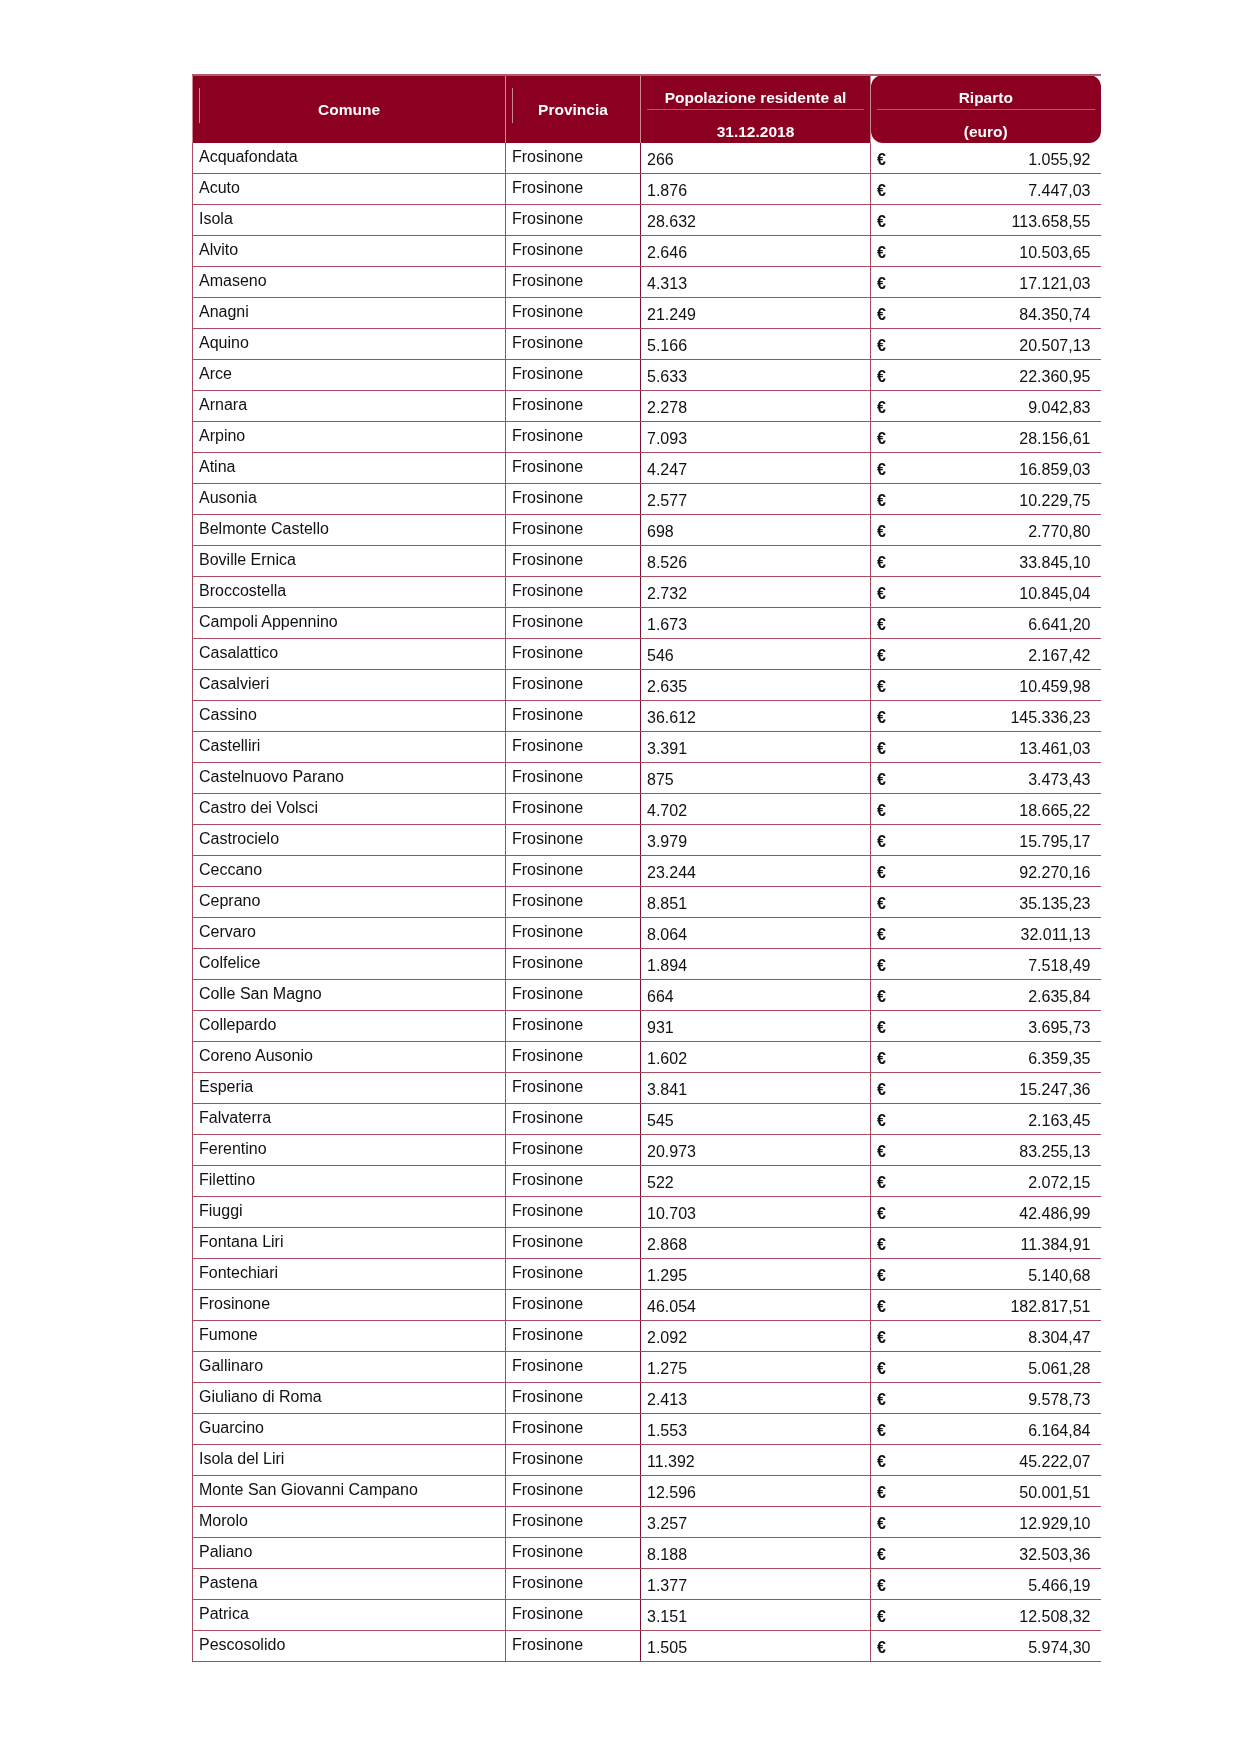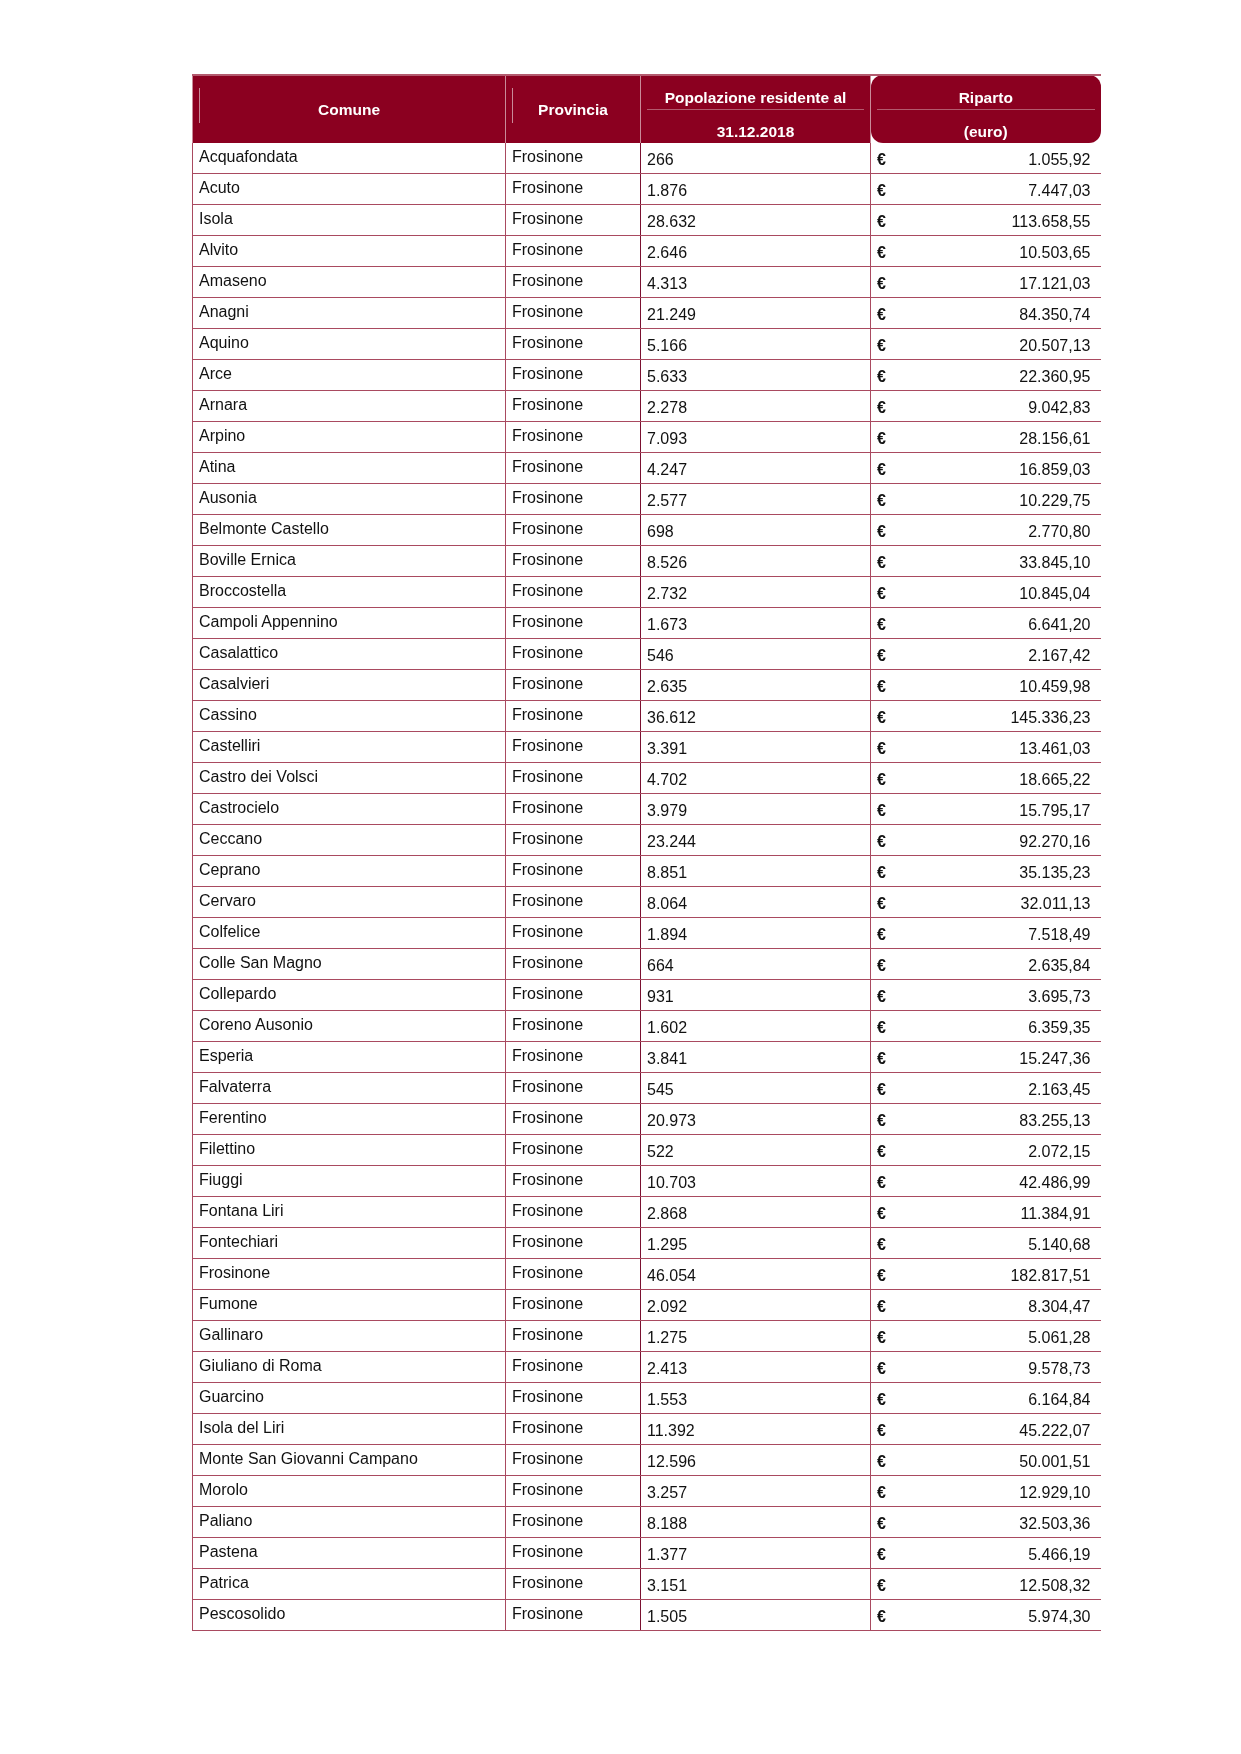--- a/index.html
+++ b/index.html
@@ -315,20 +315,29 @@
         <tr>
           <td class="comune">Castelliri</td>
           <td class="prov">Frosinone</td>
           <td class="pop">3.391</td>
           <td class="rip">
             <span class="euro">€</span>
             <span class="amount">13.461,03</span>
           </td>
         </tr>
         <tr>
+          <td class="comune">Castelnuovo Parano</td>
+          <td class="prov">Frosinone</td>
+          <td class="pop">875</td>
+          <td class="rip">
+            <span class="euro">€</span>
+            <span class="amount">3.473,43</span>
+          </td>
+        </tr>
+        <tr>
           <td class="comune">Castro dei Volsci</td>
           <td class="prov">Frosinone</td>
           <td class="pop">4.702</td>
           <td class="rip">
             <span class="euro">€</span>
             <span class="amount">18.665,22</span>
           </td>
         </tr>
         <tr>
           <td class="comune">Castrocielo</td>

